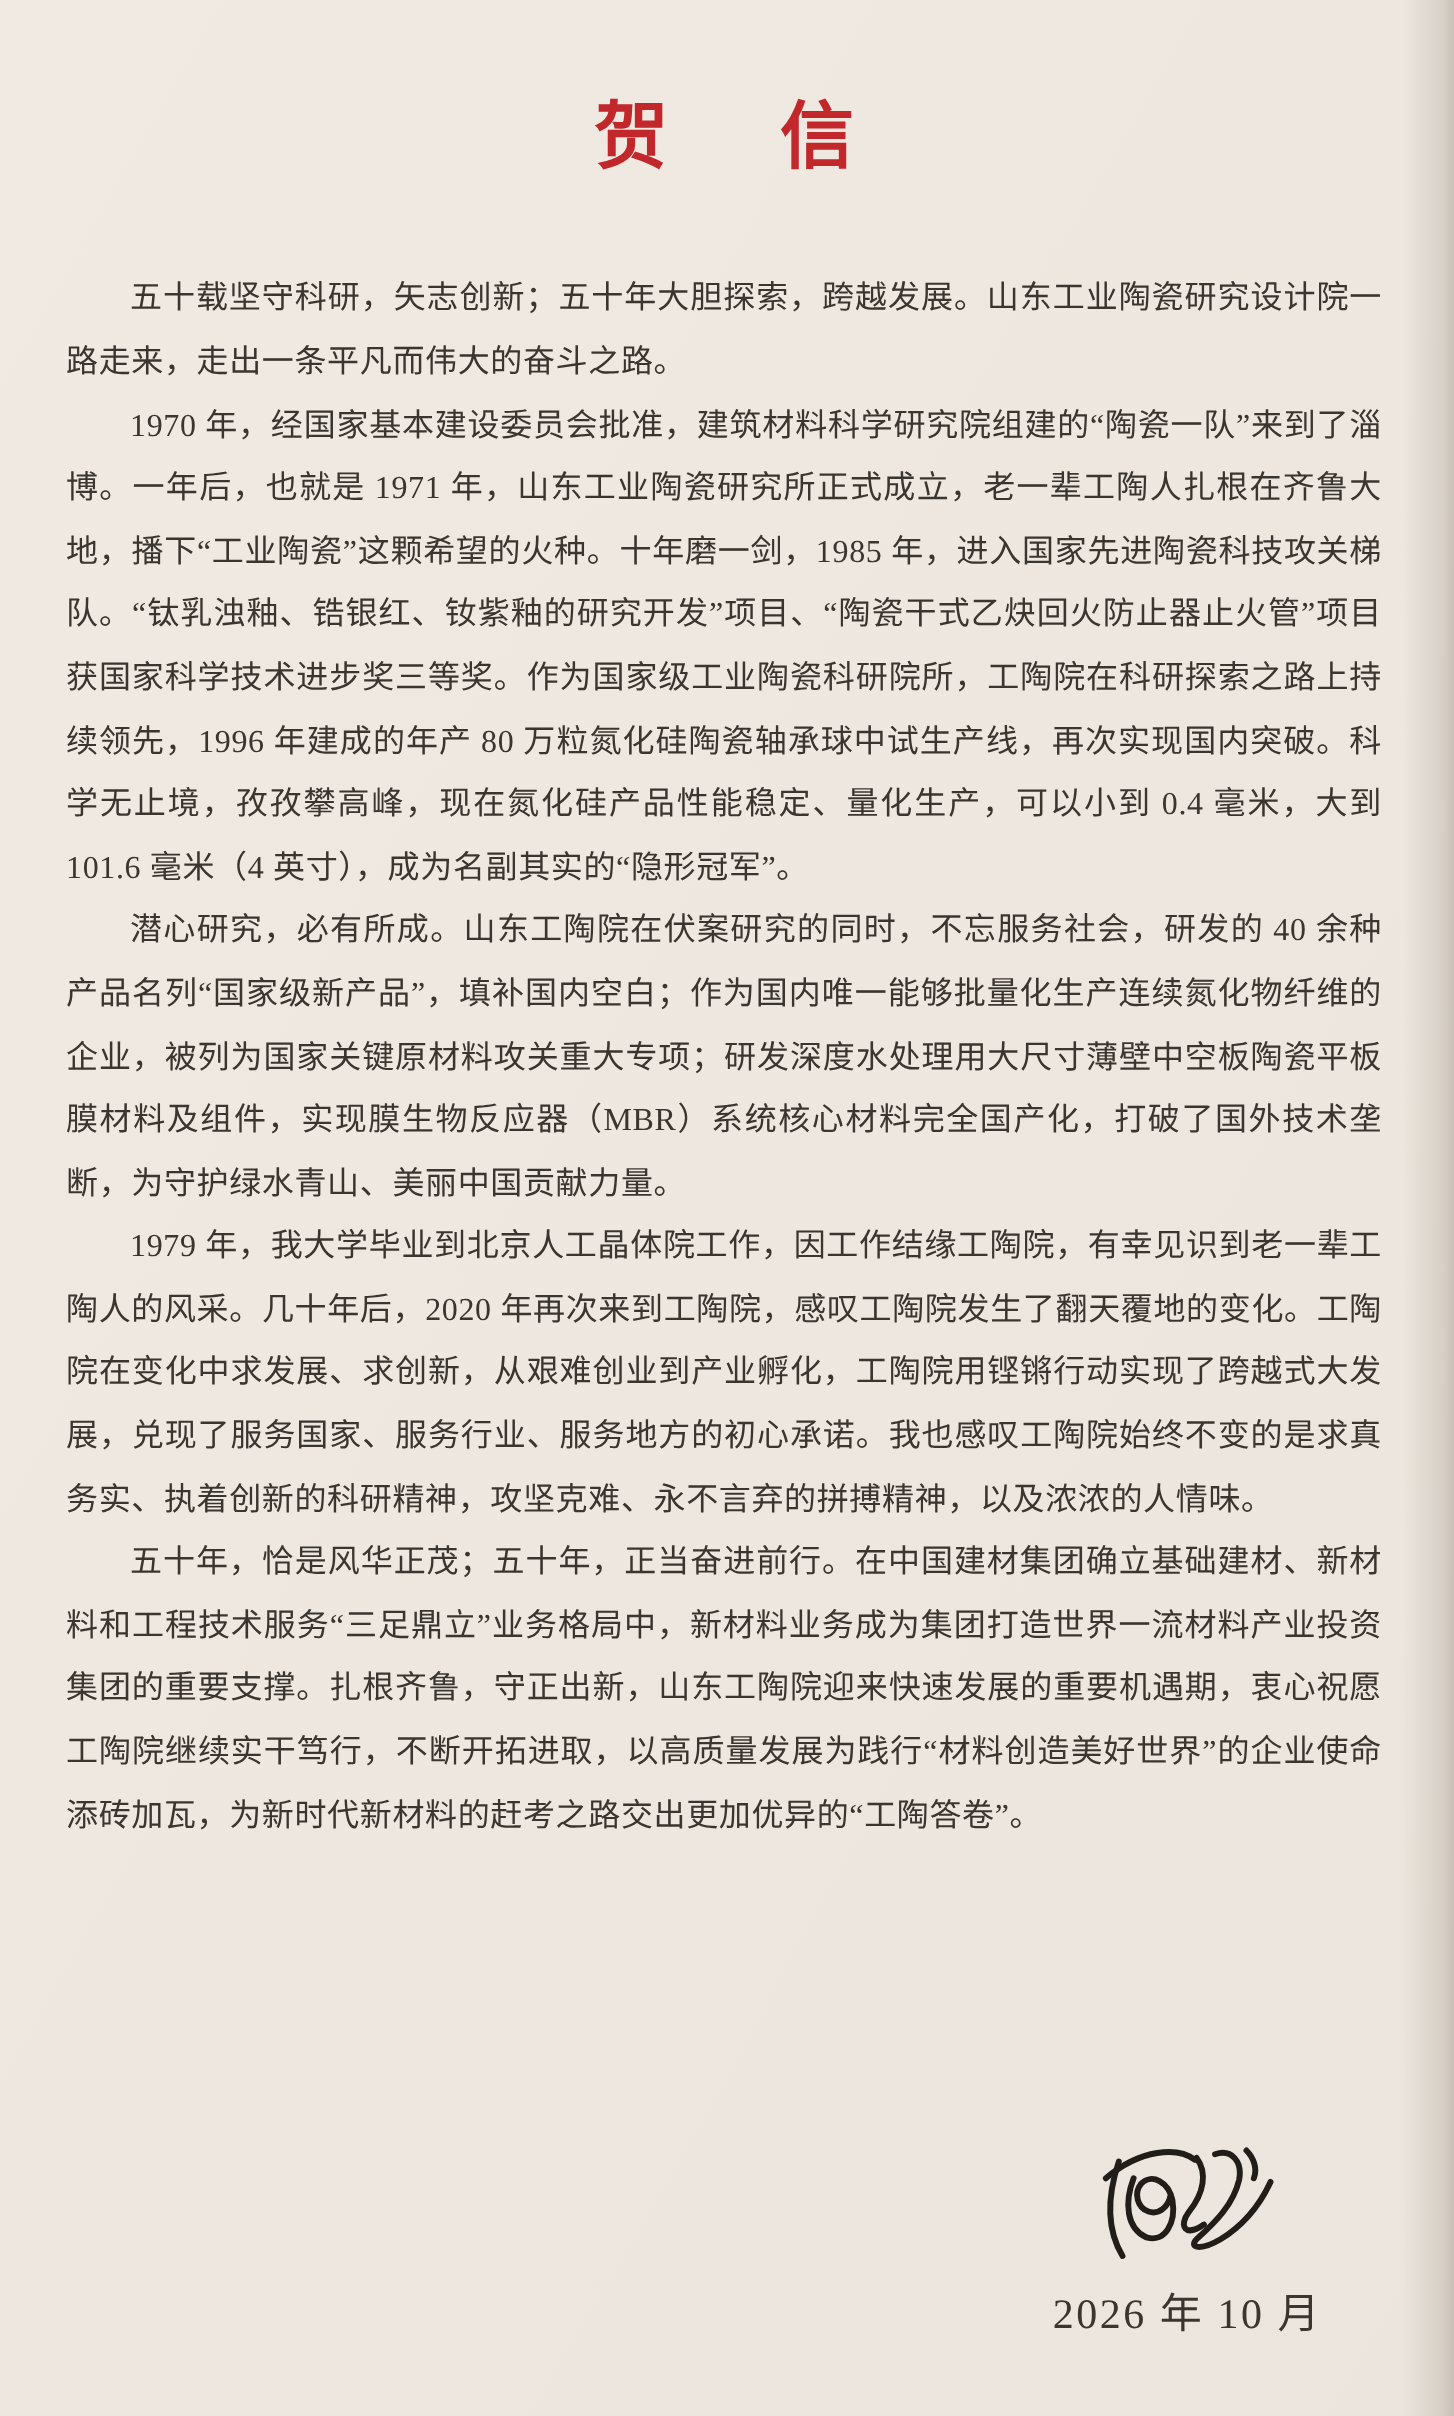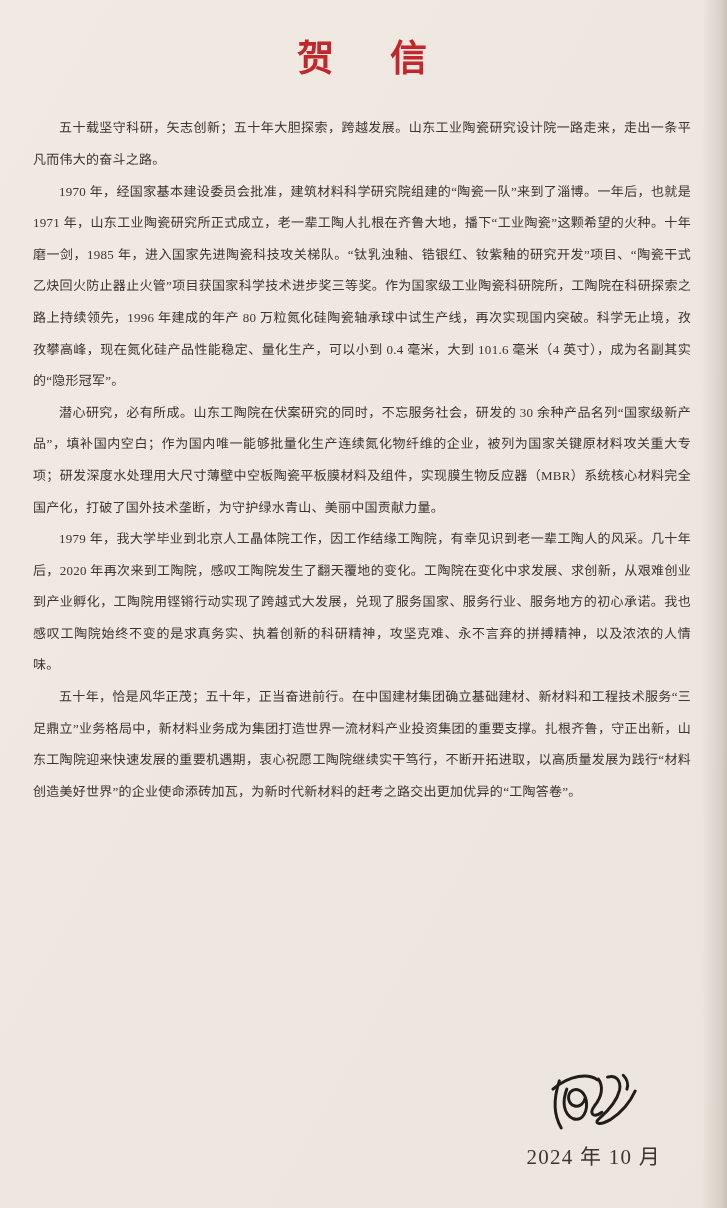--- a/index.html
+++ b/index.html
@@ -19,37 +19,37 @@
   .edge-shadow {
     position: absolute;
     top: 0;
     right: 0;
     width: 26px;
     height: 100%;
     background: linear-gradient(to right, rgba(120,105,90,0) 0%, rgba(120,105,90,0.18) 80%, rgba(110,95,82,0.28) 100%);
     pointer-events: none;
   }
   .letter-title {
-    margin: 3px;
+    margin: 14px;
     padding-top: 34px;
     text-align: center;
     font-size: 37px;
     line-height: 1.2;
     font-weight: 700;
     color: #C2272B;
     word-spacing: 1.1em;
     letter-spacing: 0.08em;
   }
   .letter-body {
     padding: 28px 36px 0 33px;
   }
   .letter-body p {
     margin: 0;
     text-indent: 2em;
-    font-size: 13px;
+    font-size: 16px;
     line-height: 31.6px;
     text-align: justify;
     letter-spacing: 0.02em;
   }
   .signature-block {
     position: absolute;
     top: 1066px;
     right: 78px;
     width: 120px;
     height: 74px;
@@ -71,21 +71,21 @@
 </head>
 <body>
 
 <div class="page">
 
   <h1 class="letter-title">贺 信</h1>
 
   <div class="letter-body">
     <p>五十载坚守科研，矢志创新；五十年大胆探索，跨越发展。山东工业陶瓷研究设计院一路走来，走出一条平凡而伟大的奋斗之路。</p>
     <p>1970 年，经国家基本建设委员会批准，建筑材料科学研究院组建的“陶瓷一队”来到了淄博。一年后，也就是 1971 年，山东工业陶瓷研究所正式成立，老一辈工陶人扎根在齐鲁大地，播下“工业陶瓷”这颗希望的火种。十年磨一剑，1985 年，进入国家先进陶瓷科技攻关梯队。“钛乳浊釉、锆银红、钕紫釉的研究开发”项目、“陶瓷干式乙炔回火防止器止火管”项目获国家科学技术进步奖三等奖。作为国家级工业陶瓷科研院所，工陶院在科研探索之路上持续领先，1996 年建成的年产 80 万粒氮化硅陶瓷轴承球中试生产线，再次实现国内突破。科学无止境，孜孜攀高峰，现在氮化硅产品性能稳定、量化生产，可以小到 0.4 毫米，大到 101.6 毫米（4 英寸），成为名副其实的“隐形冠军”。</p>
-    <p>潜心研究，必有所成。山东工陶院在伏案研究的同时，不忘服务社会，研发的 30 余种产品名列“国家级新产品”，填补国内空白；作为国内唯一能够批量化生产连续氮化物纤维的企业，被列为国家关键原材料攻关重大专项；研发深度水处理用大尺寸薄壁中空板陶瓷平板膜材料及组件，实现膜生物反应器（MBR）系统核心材料完全国产化，打破了国外技术垄断，为守护绿水青山、美丽中国贡献力量。</p>
+    <p>潜心研究，必有所成。山东工陶院在伏案研究的同时，不忘服务社会，研发的 40 余种产品名列“国家级新产品”，填补国内空白；作为国内唯一能够批量化生产连续氮化物纤维的企业，被列为国家关键原材料攻关重大专项；研发深度水处理用大尺寸薄壁中空板陶瓷平板膜材料及组件，实现膜生物反应器（MBR）系统核心材料完全国产化，打破了国外技术垄断，为守护绿水青山、美丽中国贡献力量。</p>
     <p>1979 年，我大学毕业到北京人工晶体院工作，因工作结缘工陶院，有幸见识到老一辈工陶人的风采。几十年后，2020 年再次来到工陶院，感叹工陶院发生了翻天覆地的变化。工陶院在变化中求发展、求创新，从艰难创业到产业孵化，工陶院用铿锵行动实现了跨越式大发展，兑现了服务国家、服务行业、服务地方的初心承诺。我也感叹工陶院始终不变的是求真务实、执着创新的科研精神，攻坚克难、永不言弃的拼搏精神，以及浓浓的人情味。</p>
     <p>五十年，恰是风华正茂；五十年，正当奋进前行。在中国建材集团确立基础建材、新材料和工程技术服务“三足鼎立”业务格局中，新材料业务成为集团打造世界一流材料产业投资集团的重要支撑。扎根齐鲁，守正出新，山东工陶院迎来快速发展的重要机遇期，衷心祝愿工陶院继续实干笃行，不断开拓进取，以高质量发展为践行“材料创造美好世界”的企业使命添砖加瓦，为新时代新材料的赶考之路交出更加优异的“工陶答卷”。</p>
   </div>
 
   <div class="signature-block">
     <svg viewBox="0 0 120 80" xmlns="http://www.w3.org/2000/svg" fill="none" stroke="#211d19" stroke-width="3.2" stroke-linecap="round" stroke-linejoin="round">
 
       <path d="M28,16 C22,34 21,52 30,67"></path>
 
       <path d="M21,25 C40,9 60,8 69,15"></path>
@@ -93,17 +93,17 @@
       <path d="M36,25 C31,38 32,52 43,57 C53,60 59,49 57,37 C55,27 46,22 40,28 C36,33 38,41 44,43 C50,45 55,40 56,34"></path>
 
       <path d="M70,14 C76,22 74,33 66,43 C60,51 64,57 74,50"></path>
 
       <path d="M80,12 C89,9 95,16 93,26 C90,39 80,49 71,57 C65,62 71,65 83,58 C96,50 104,40 110,27"></path>
 
       <path d="M97,10 C101,14 103,20 101,25"></path>
     </svg>
   </div>
 
-  <div class="letter-date">2024 年 10 月</div>
+  <div class="letter-date">2026 年 10 月</div>
 
   <div class="edge-shadow"></div>
 
 </div>
 
 </body></html>

